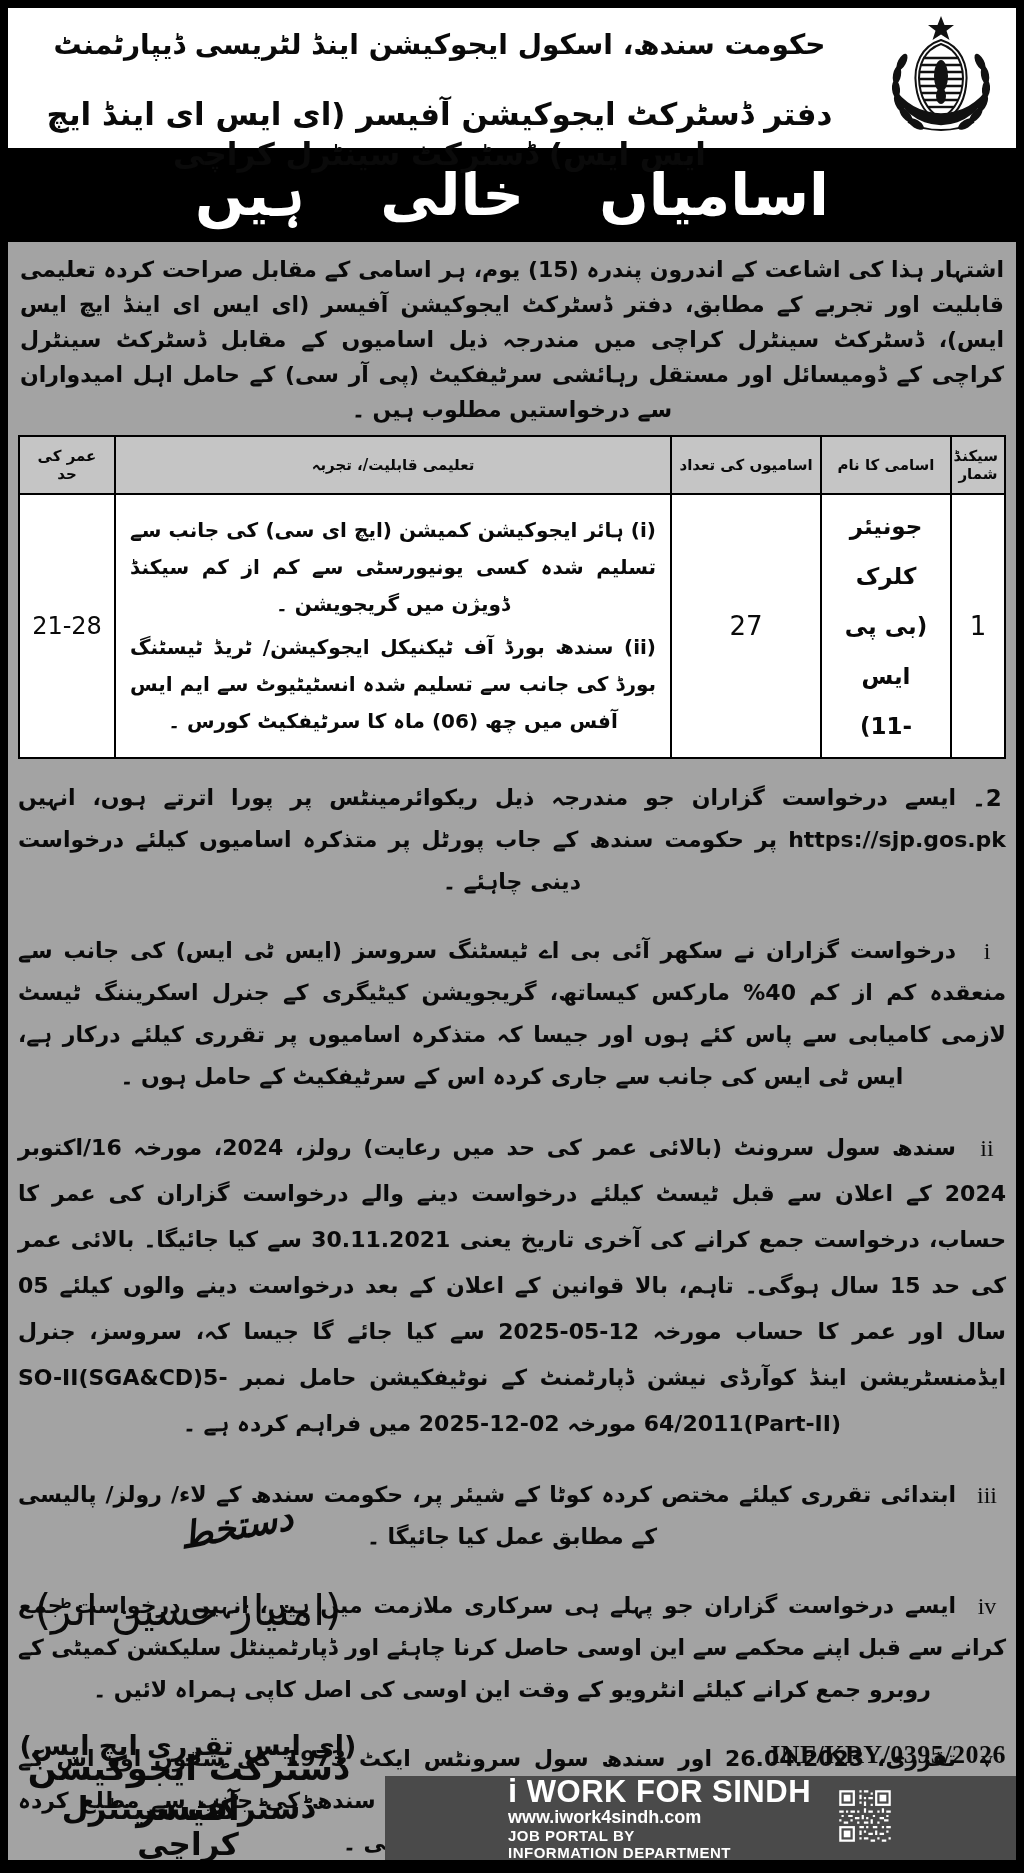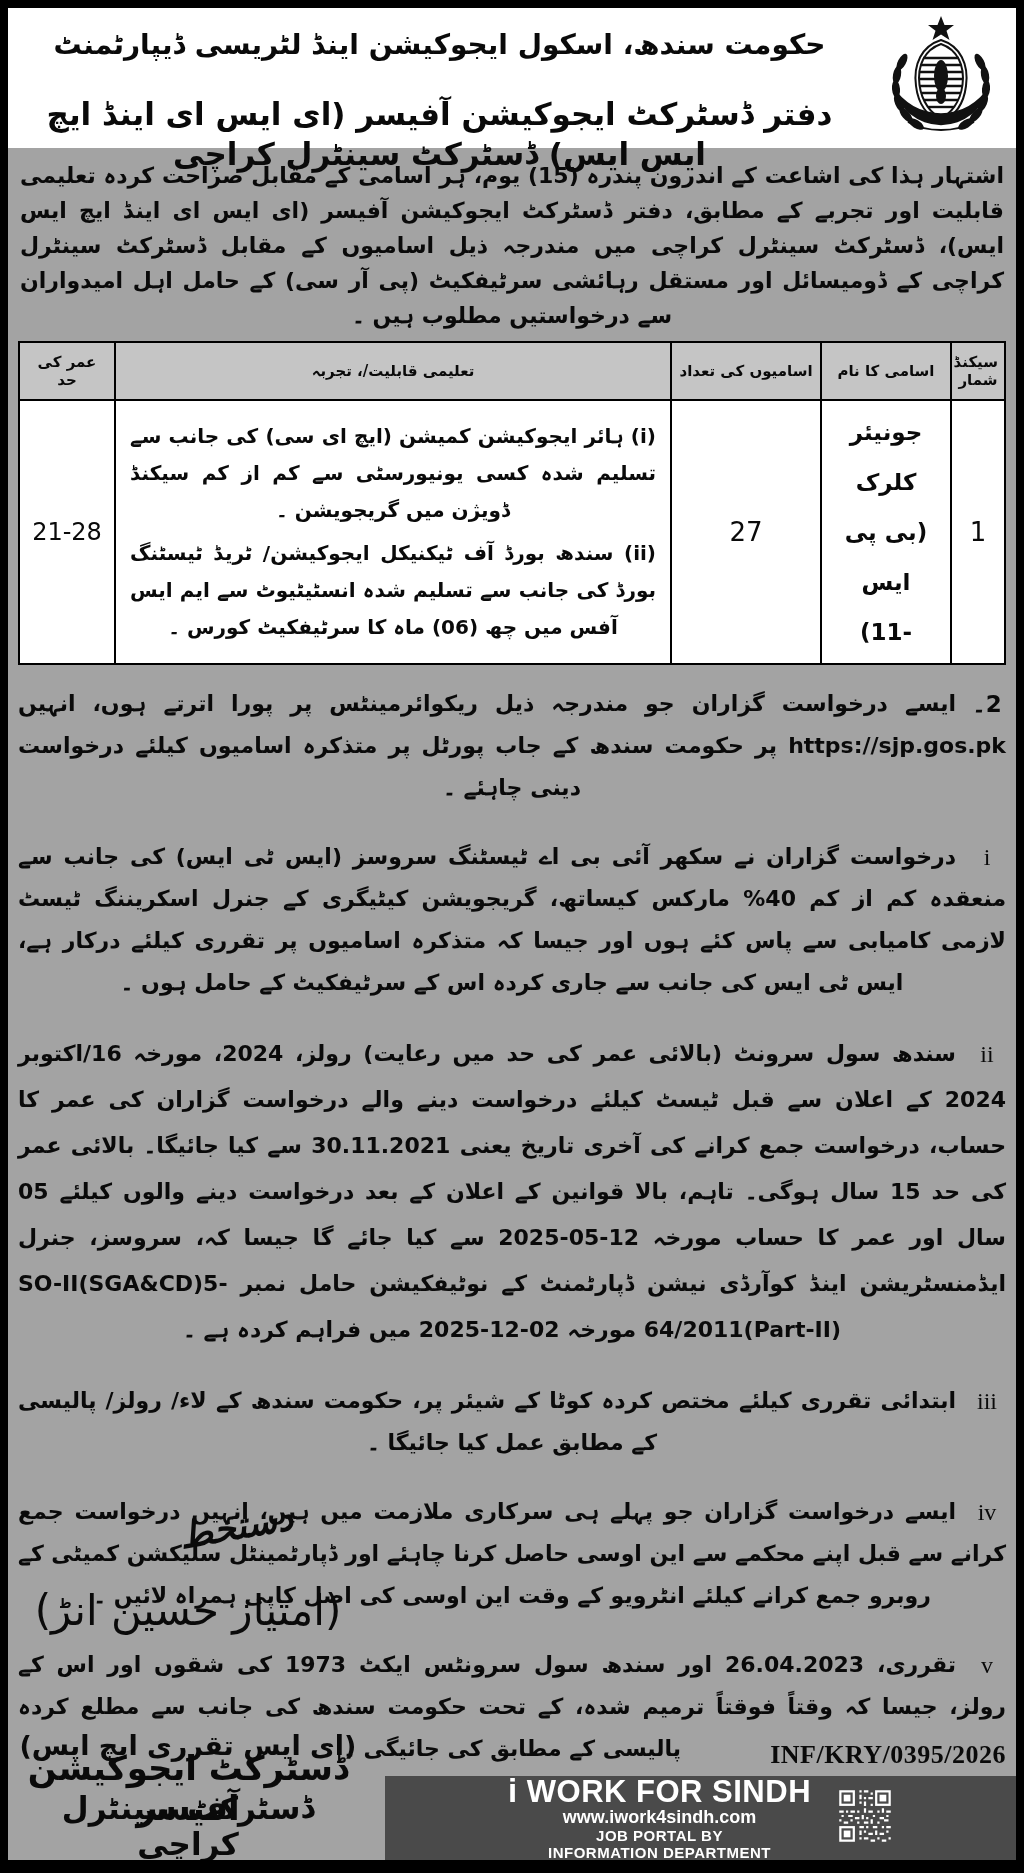--- a/index.html
+++ b/index.html
@@ -76,21 +76,21 @@
   .ref{
     position:absolute;right:10px;top:1732px;
     font-family:"Liberation Serif","DejaVu Serif",serif;
     font-size:26px;font-weight:bold;color:#0a0a0a;letter-spacing:.5px;
   }
   .footer{
     position:absolute;left:377px;right:0;top:1768px;height:84px;background:#4a4a4a;
     display:flex;align-items:center;justify-content:center;gap:26px;color:#fff;
     font-family:"Liberation Sans","DejaVu Sans",sans-serif;
   }
-  .f-text{text-align:center;}
+  .f-text{}
   .f-brand{font-size:31px;font-weight:bold;letter-spacing:.5px;line-height:30px;white-space:nowrap;}
   .f-brand .bi{font-size:33px;}
   .f-url{font-size:18px;font-weight:bold;line-height:20px;}
   .f-l1,.f-l2{font-size:15px;font-weight:bold;line-height:17px;letter-spacing:.5px;}
   .qr{flex:0 0 auto;}
 </style>
 </head>
 <body>
 
 <div class="page">
@@ -142,20 +142,21 @@
               <ellipse cx="61" cy="82" rx="5" ry="8"></ellipse>
             </g>
 
             <path d="M13 72 A49 49 0 0 0 109 72 A56 56 0 0 1 13 72 Z" fill="#111" stroke="none"></path>
             <path d="M28 108 q14 8 33 8 q19 0 33 -8" stroke="#111" stroke-width="2"></path>
           </g>
         </svg>
       </span>
     </div>
 
+    <div class="banner">اسامیاں خالی ہیں</div>
 
     <div class="intro">اشتہار ہذا کی اشاعت کے اندرون پندرہ (15) یوم، ہر اسامی کے مقابل صراحت کردہ تعلیمی قابلیت اور تجربے کے مطابق، دفتر ڈسٹرکٹ ایجوکیشن آفیسر (ای ایس ای اینڈ ایچ ایس ایس)، ڈسٹرکٹ سینٹرل کراچی میں مندرجہ ذیل اسامیوں کے مقابل ڈسٹرکٹ سینٹرل کراچی کے ڈومیسائل اور مستقل رہائشی سرٹیفکیٹ (پی آر سی) کے حامل اہل امیدواران سے درخواستیں مطلوب ہیں ۔</div>
 
     <table class="vac">
       <colgroup>
         <col class="col-serial">
           <col class="col-post">
           <col class="col-count">
           <col class="col-qual">
           <col class="col-age">

